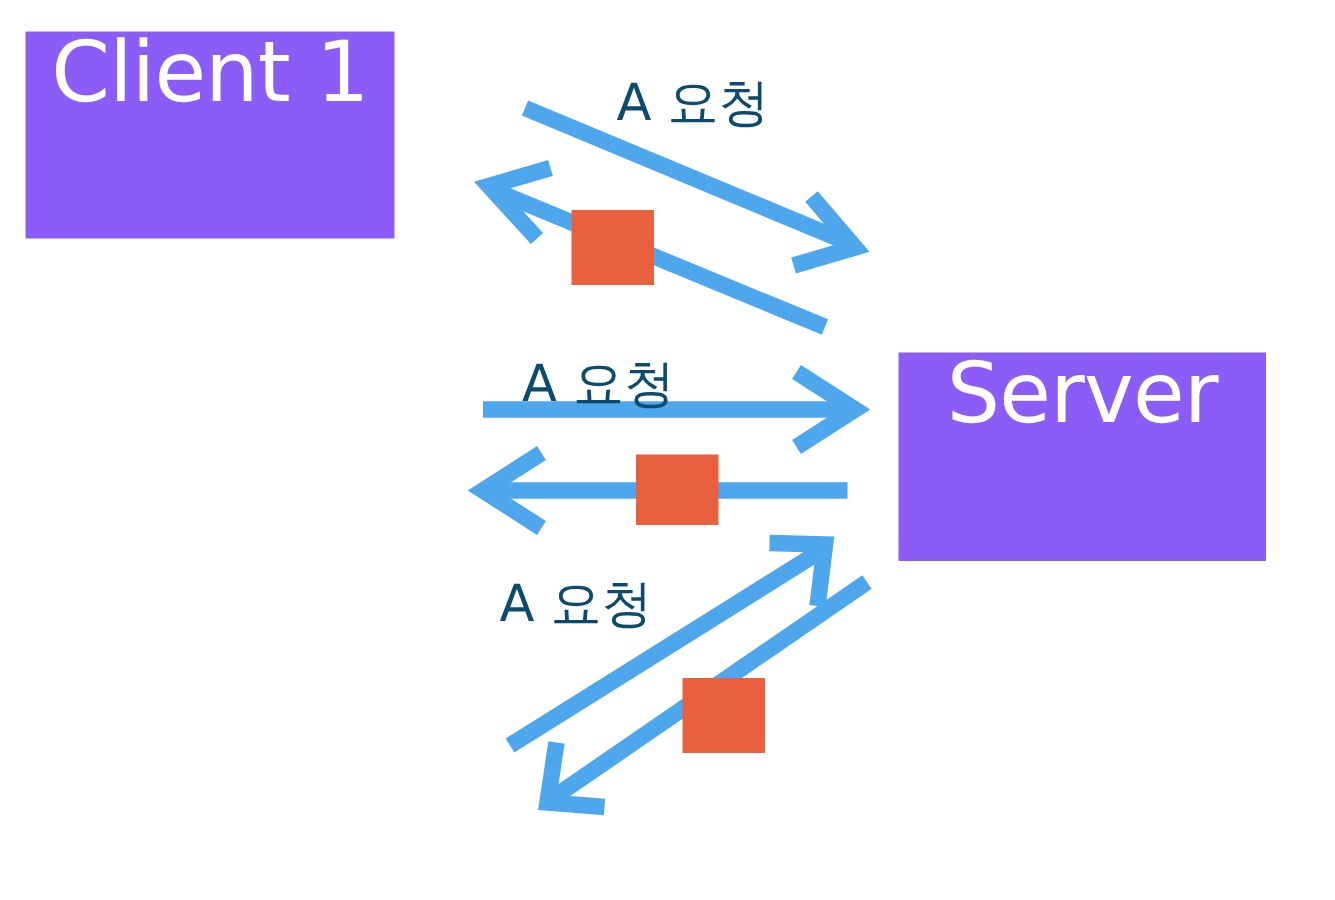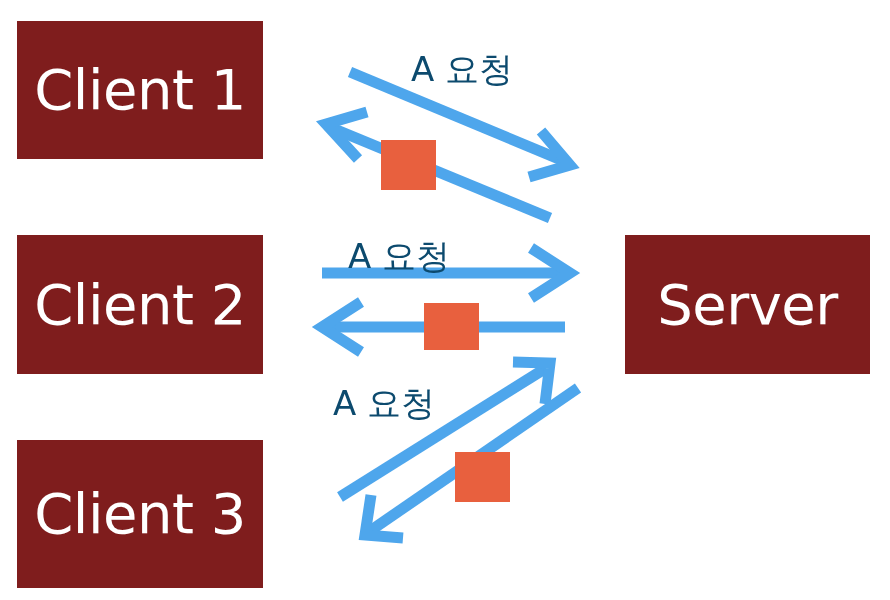--- a/index.html
+++ b/index.html
@@ -10,38 +10,38 @@
   #canvas {
     position: relative;
     width: 890px;
     height: 600px;
     background: #ffffff;
     overflow: hidden;
     font-family: "DejaVu Sans", "Liberation Sans", sans-serif;
   }
   .node-box {
     position: absolute;
-    background: #7f1d1d;
+    background: #8b5cf6;
     display: flex;
-    align-items: center;
+    align-items: flex-start;
     justify-content: center;
     box-sizing: border-box;
   }
   .node-label {
     color: #ffffff;
     font-size: 56px;
     font-weight: 400;
     letter-spacing: -0.5px;
     line-height: 1;
     white-space: nowrap;
   }
   #client1-box { left: 17px;  top: 21px;  width: 246px; height: 138px; }
   #client2-box { left: 17px;  top: 235px; width: 246px; height: 139px; }
   #client3-box { left: 17px;  top: 440px; width: 246px; height: 148px; }
-  #server-box  { left: 625px; top: 235px; width: 245px; height: 139px; }
+  #server-box  { left: 599px; top: 235px; width: 245px; height: 139px; }
 
   #arrow-layer {
     position: absolute;
     left: 0;
     top: 0;
     width: 890px;
     height: 600px;
   }
   .edge-line {
     stroke: #4ea6ec;
@@ -77,27 +77,21 @@
 </style>
 </head>
 <body>
 
 <div id="canvas">
 
   <div class="node-box" id="client1-box">
     <span class="node-label">Client 1</span>
   </div>
 
-  <div class="node-box" id="client2-box">
-    <span class="node-label">Client 2</span>
-  </div>
 
-  <div class="node-box" id="client3-box">
-    <span class="node-label">Client 3</span>
-  </div>
 
   <div class="node-box" id="server-box">
     <span class="node-label">Server</span>
   </div>
 
   <svg id="arrow-layer" viewBox="0 0 890 600">
 
     <g>
       <line class="edge-line" x1="350" y1="72" x2="566" y2="162"></line>
       <polyline class="edge-head" points="541,131 570,165 529,177"></polyline>

